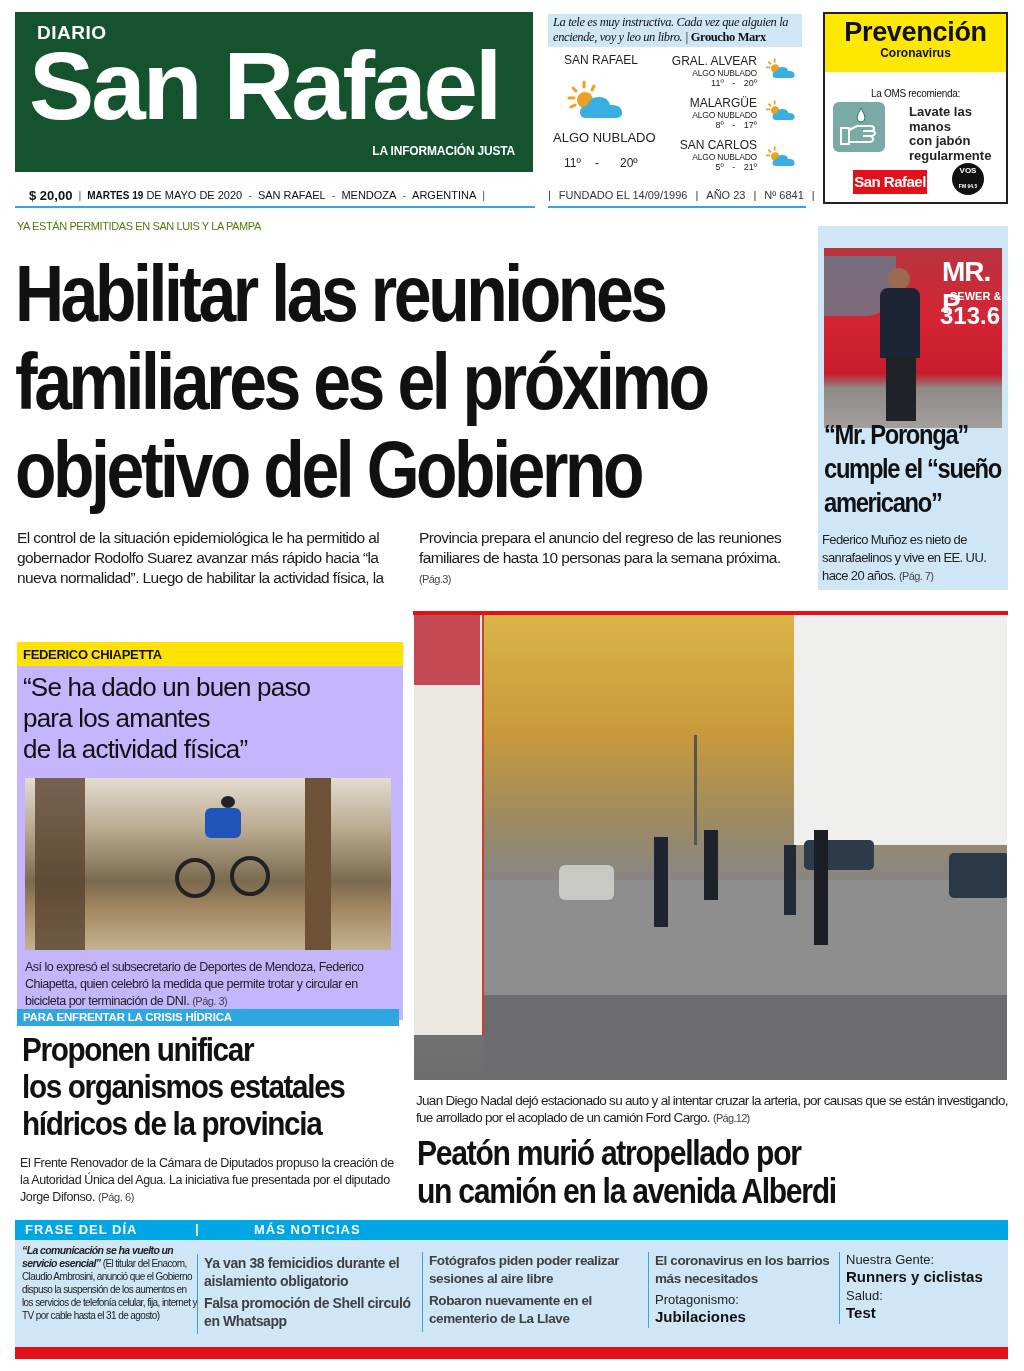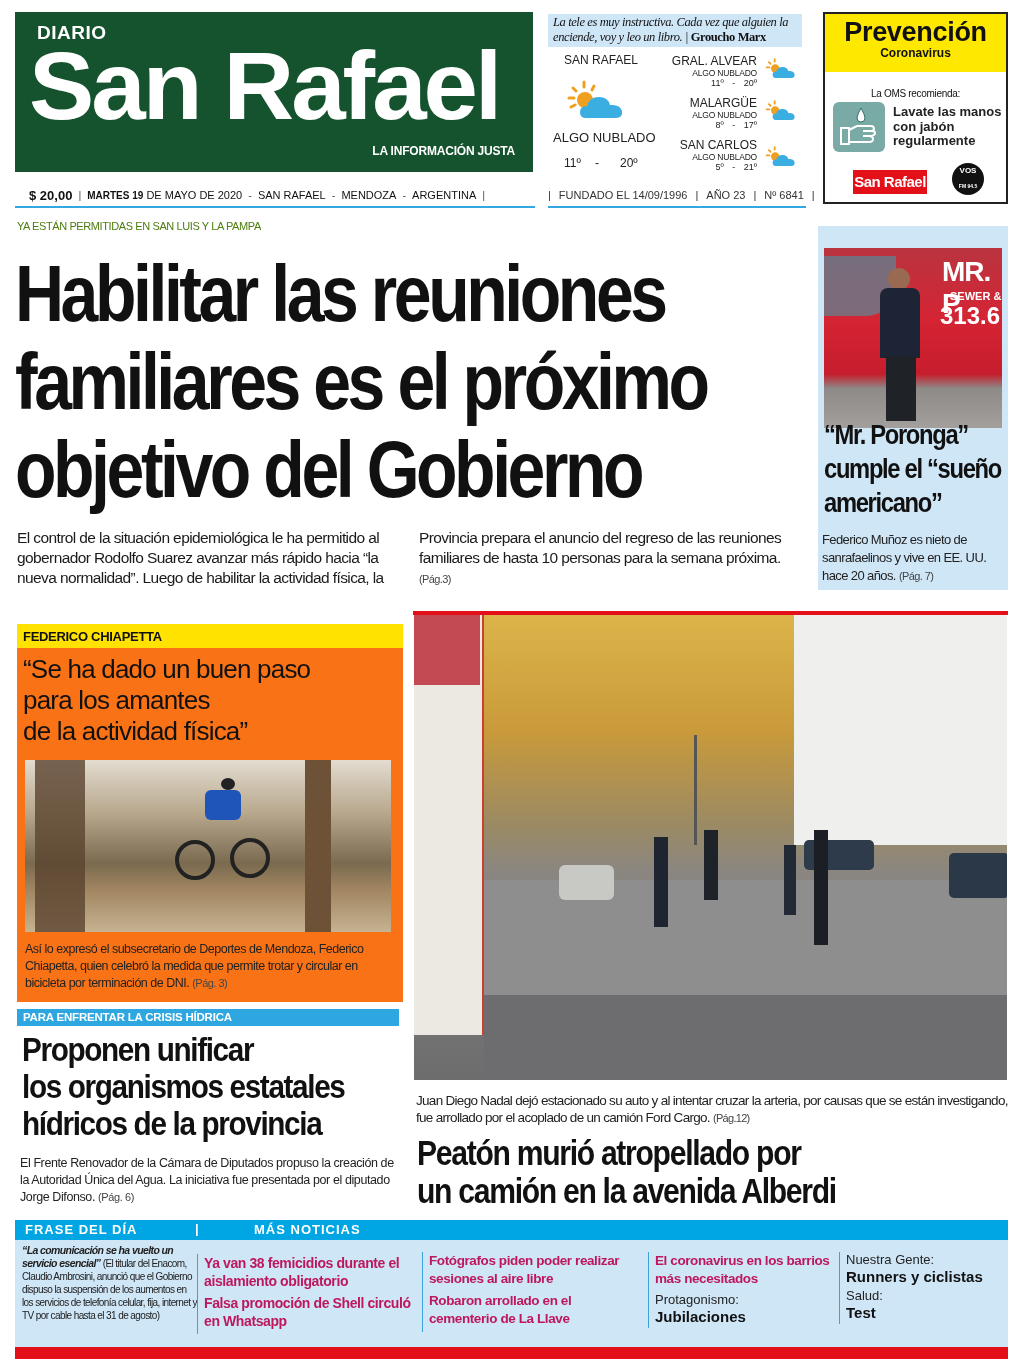--- a/index.html
+++ b/index.html
@@ -27,39 +27,39 @@
   .cloud-icon { position: absolute; }
   #fundado { left: 548px; top: 184px; width: 258px; height: 24px; font-size: 11px; color: #333; display: flex; align-items: center; gap: 8px; border-bottom: 2px solid #34a6e0; white-space: nowrap; }
 
   
   #prev { left: 823px; top: 12px; width: 185px; height: 192px; border: 2px solid #222; background: #fff; }
   #prev .top { background: #ffe800; height: 58px; text-align: center; padding-top: 4px; }
   #prev .title { font-weight: 700; font-size: 27px; line-height: 28px; letter-spacing: -0.3px; }
   #prev .sub { font-weight: 700; font-size: 12px; }
   #prev .oms { font-weight: 400; font-size: 10px; text-align: center; margin-top: 16px; letter-spacing: -0.3px; }
   #prev .hand { position: absolute; left: 8px; top: 88px; width: 52px; height: 50px; background: #7aaaa6; border-radius: 6px; }
-  #prev .advice { position: absolute; left: 68px; top: 91px; font-size: 13px; font-weight: 700; line-height: 14.5px; color: #222; }
+  #prev .advice { position: absolute; left: 84px; top: 91px; font-size: 13px; font-weight: 700; line-height: 14.5px; color: #222; }
   #prev .sr-logo { position: absolute; left: 28px; top: 156px; width: 74px; height: 24px; background: #e3101a; color: #fff; font-weight: 700; font-size: 15px; line-height: 24px; text-align: center; letter-spacing: -0.5px; }
   #prev .vos { position: absolute; left: 127px; top: 149px; width: 32px; height: 32px; border-radius: 50%; background: #111; color: #fff; font-size: 8px; font-weight: 700; text-align: center; padding-top: 3px; line-height: 9px; }
 
   
   #kicker { left: 17px; top: 220px; font-size: 11px; font-weight: 400; color: #4d7c0f; letter-spacing: -0.4px; }
   #headline { left: 15px; top: 250px; width: 800px; font-weight: 700; font-size: 79px; line-height: 88px; letter-spacing: -4px; transform: scaleX(0.86); transform-origin: left top; width: 930px; }
   #lead-body { left: 17px; top: 528px; width: 792px; font-size: 15.5px; line-height: 20px; letter-spacing: -0.6px; column-count: 2; column-gap: 12px; color: #1a1a1a; }
   .pag { font-size: 11px; color: #444; }
 
   
   #poronga { left: 818px; top: 226px; width: 190px; height: 364px; background: #cfe6f7; }
   #poronga .photo { position: absolute; left: 6px; top: 22px; width: 178px; height: 180px; overflow: hidden;
     background: linear-gradient(180deg, #b9343f 0%, #d52434 40%, #c61d2c 70%, #8d8a88 78%, #a29f9c 100%); }
   #poronga h2 { position: absolute; left: 6px; top: 192px; font-size: 27px; line-height: 34px; letter-spacing: -1.5px; font-weight: 700; transform: scaleX(0.88); transform-origin: left top; width: 210px; }
   #poronga p { position: absolute; left: 4px; top: 305px; width: 184px; font-size: 13px; line-height: 18px; letter-spacing: -0.6px; color: #222; }
 
   
-  #chiap { left: 17px; top: 624px; width: 386px; height: 378px; background: #f97316; }
+  #chiap { left: 17px; top: 642px; width: 386px; height: 378px; background: #c4b5fd; }
   #chiap .bar { height: 24px; background: #ffe200; font-weight: 700; font-size: 13px; padding: 5px 6px; letter-spacing: -0.3px; }
   #chiap h2 { font-weight: 400; font-size: 26px; line-height: 31px; padding: 6px 6px 0; letter-spacing: -0.8px; color: #111; }
   #chiap .photo { position: absolute; left: 8px; top: 136px; width: 366px; height: 172px; overflow: hidden;
     background: linear-gradient(180deg, #e3dcd0 0%, #b9a98e 30%, #7a6a4f 60%, #a08560 75%, #c6b391 100%); }
   #chiap p { position: absolute; left: 8px; top: 317px; width: 372px; font-size: 12.5px; line-height: 17px; letter-spacing: -0.5px; color: #222; }
 
   
   #water-bar { left: 17px; top: 1009px; width: 382px; height: 17px; background: #2ea7e0; color: #fff; font-weight: 700; font-size: 11.5px; padding: 2px 6px; letter-spacing: -0.2px; }
   #water-h { left: 22px; top: 1031px; width: 420px; font-weight: 700; font-size: 33px; line-height: 37px; letter-spacing: -1.5px; transform: scaleX(0.9); transform-origin: left top; }
   #water-p { left: 20px; top: 1155px; width: 380px; font-size: 12.5px; line-height: 17px; letter-spacing: -0.4px; color: #222; }
@@ -69,21 +69,21 @@
   #bigphoto { left: 414px; top: 615px; width: 593px; height: 465px; overflow: hidden;
     background: linear-gradient(180deg, #dcb44a 0%, #c99a3a 25%, #9b8a63 45%, #8b8680 55%, #7b7a7a 72%, #6e6d6e 100%); }
   #photo-cap { left: 416px; top: 1092px; width: 600px; font-size: 13.5px; line-height: 17px; letter-spacing: -0.7px; color: #222; }
   #peaton { left: 417px; top: 1134px; width: 690px; font-weight: 700; font-size: 35px; line-height: 38px; letter-spacing: -1.5px; transform: scaleX(0.86); transform-origin: left top; }
 
   
   #foot-head { left: 15px; top: 1220px; width: 993px; height: 20px; background: #00a6e3; color: #fff; font-weight: 700; font-size: 13px; letter-spacing: 1px; }
   #foot-body { left: 15px; top: 1240px; width: 993px; height: 107px; background: #cfe6f7; }
   #foot-red { left: 15px; top: 1347px; width: 993px; height: 12px; background: #e3101a; }
   .fcol { position: absolute; top: 8px; border-left: 1px solid #3aa3d8; padding-left: 6px; }
-  .fnews { font-weight: 700; font-size: 14px; line-height: 18px; letter-spacing: -0.4px; color: #be185d; margin-bottom: 4px; }
+  .fnews { font-weight: 700; font-size: 14px; line-height: 18px; letter-spacing: -0.4px; color: #404040; margin-bottom: 4px; }
   .flabel { font-size: 13px; line-height: 16px; color: #222; }
   .fval { font-weight: 700; font-size: 15px; line-height: 17px; margin-bottom: 3px; }
   #frase { position: absolute; left: 7px; top: 4px; width: 176px; font-size: 10px; line-height: 13px; letter-spacing: -0.6px; color: #222; }
   #frase b { font-style: italic; font-size: 10.5px; }
 </style>
 </head>
 <body>
 
 <div id="masthead" class="abs">
   <span class="diario">DIARIO</span>
@@ -287,21 +287,21 @@
 <div id="foot-body" class="abs">
   <div id="frase">
     <b>“La comunicación se ha vuelto un servicio esencial”</b> <span>(El titular del Enacom, Claudio Ambrosini, anunció que el Gobierno dispuso la suspensión de los aumentos en los servicios de telefonía celular, fija, internet y TV por cable hasta el 31 de agosto)</span>
   </div>
   <div class="fcol" style="left:182px;width:215px;top:14px;">
     <div class="fnews">Ya van 38 femicidios durante el aislamiento obligatorio</div>
     <div class="fnews">Falsa promoción de Shell circuló en Whatsapp</div>
   </div>
   <div class="fcol" style="left:407px;width:215px;top:12px;">
     <div class="fnews" style="font-size:13.5px;">Fotógrafos piden poder realizar sesiones al aire libre</div>
-    <div class="fnews" style="font-size:13.5px;">Robaron arrollado en el cementerio de La Llave</div>
+    <div class="fnews" style="font-size:13.5px;">Robaron nuevamente en el cementerio de La Llave</div>
   </div>
   <div class="fcol" style="left:633px;width:188px;top:12px;">
     <div class="fnews" style="font-size:13.5px;">El coronavirus en los barrios más necesitados</div>
     <div class="flabel">Protagonismo:</div>
     <div class="fval">Jubilaciones</div>
   </div>
   <div class="fcol" style="left:824px;width:165px;top:12px;">
     <div class="flabel">Nuestra Gente:</div>
     <div class="fval">Runners y ciclistas</div>
     <div class="flabel">Salud:</div>

